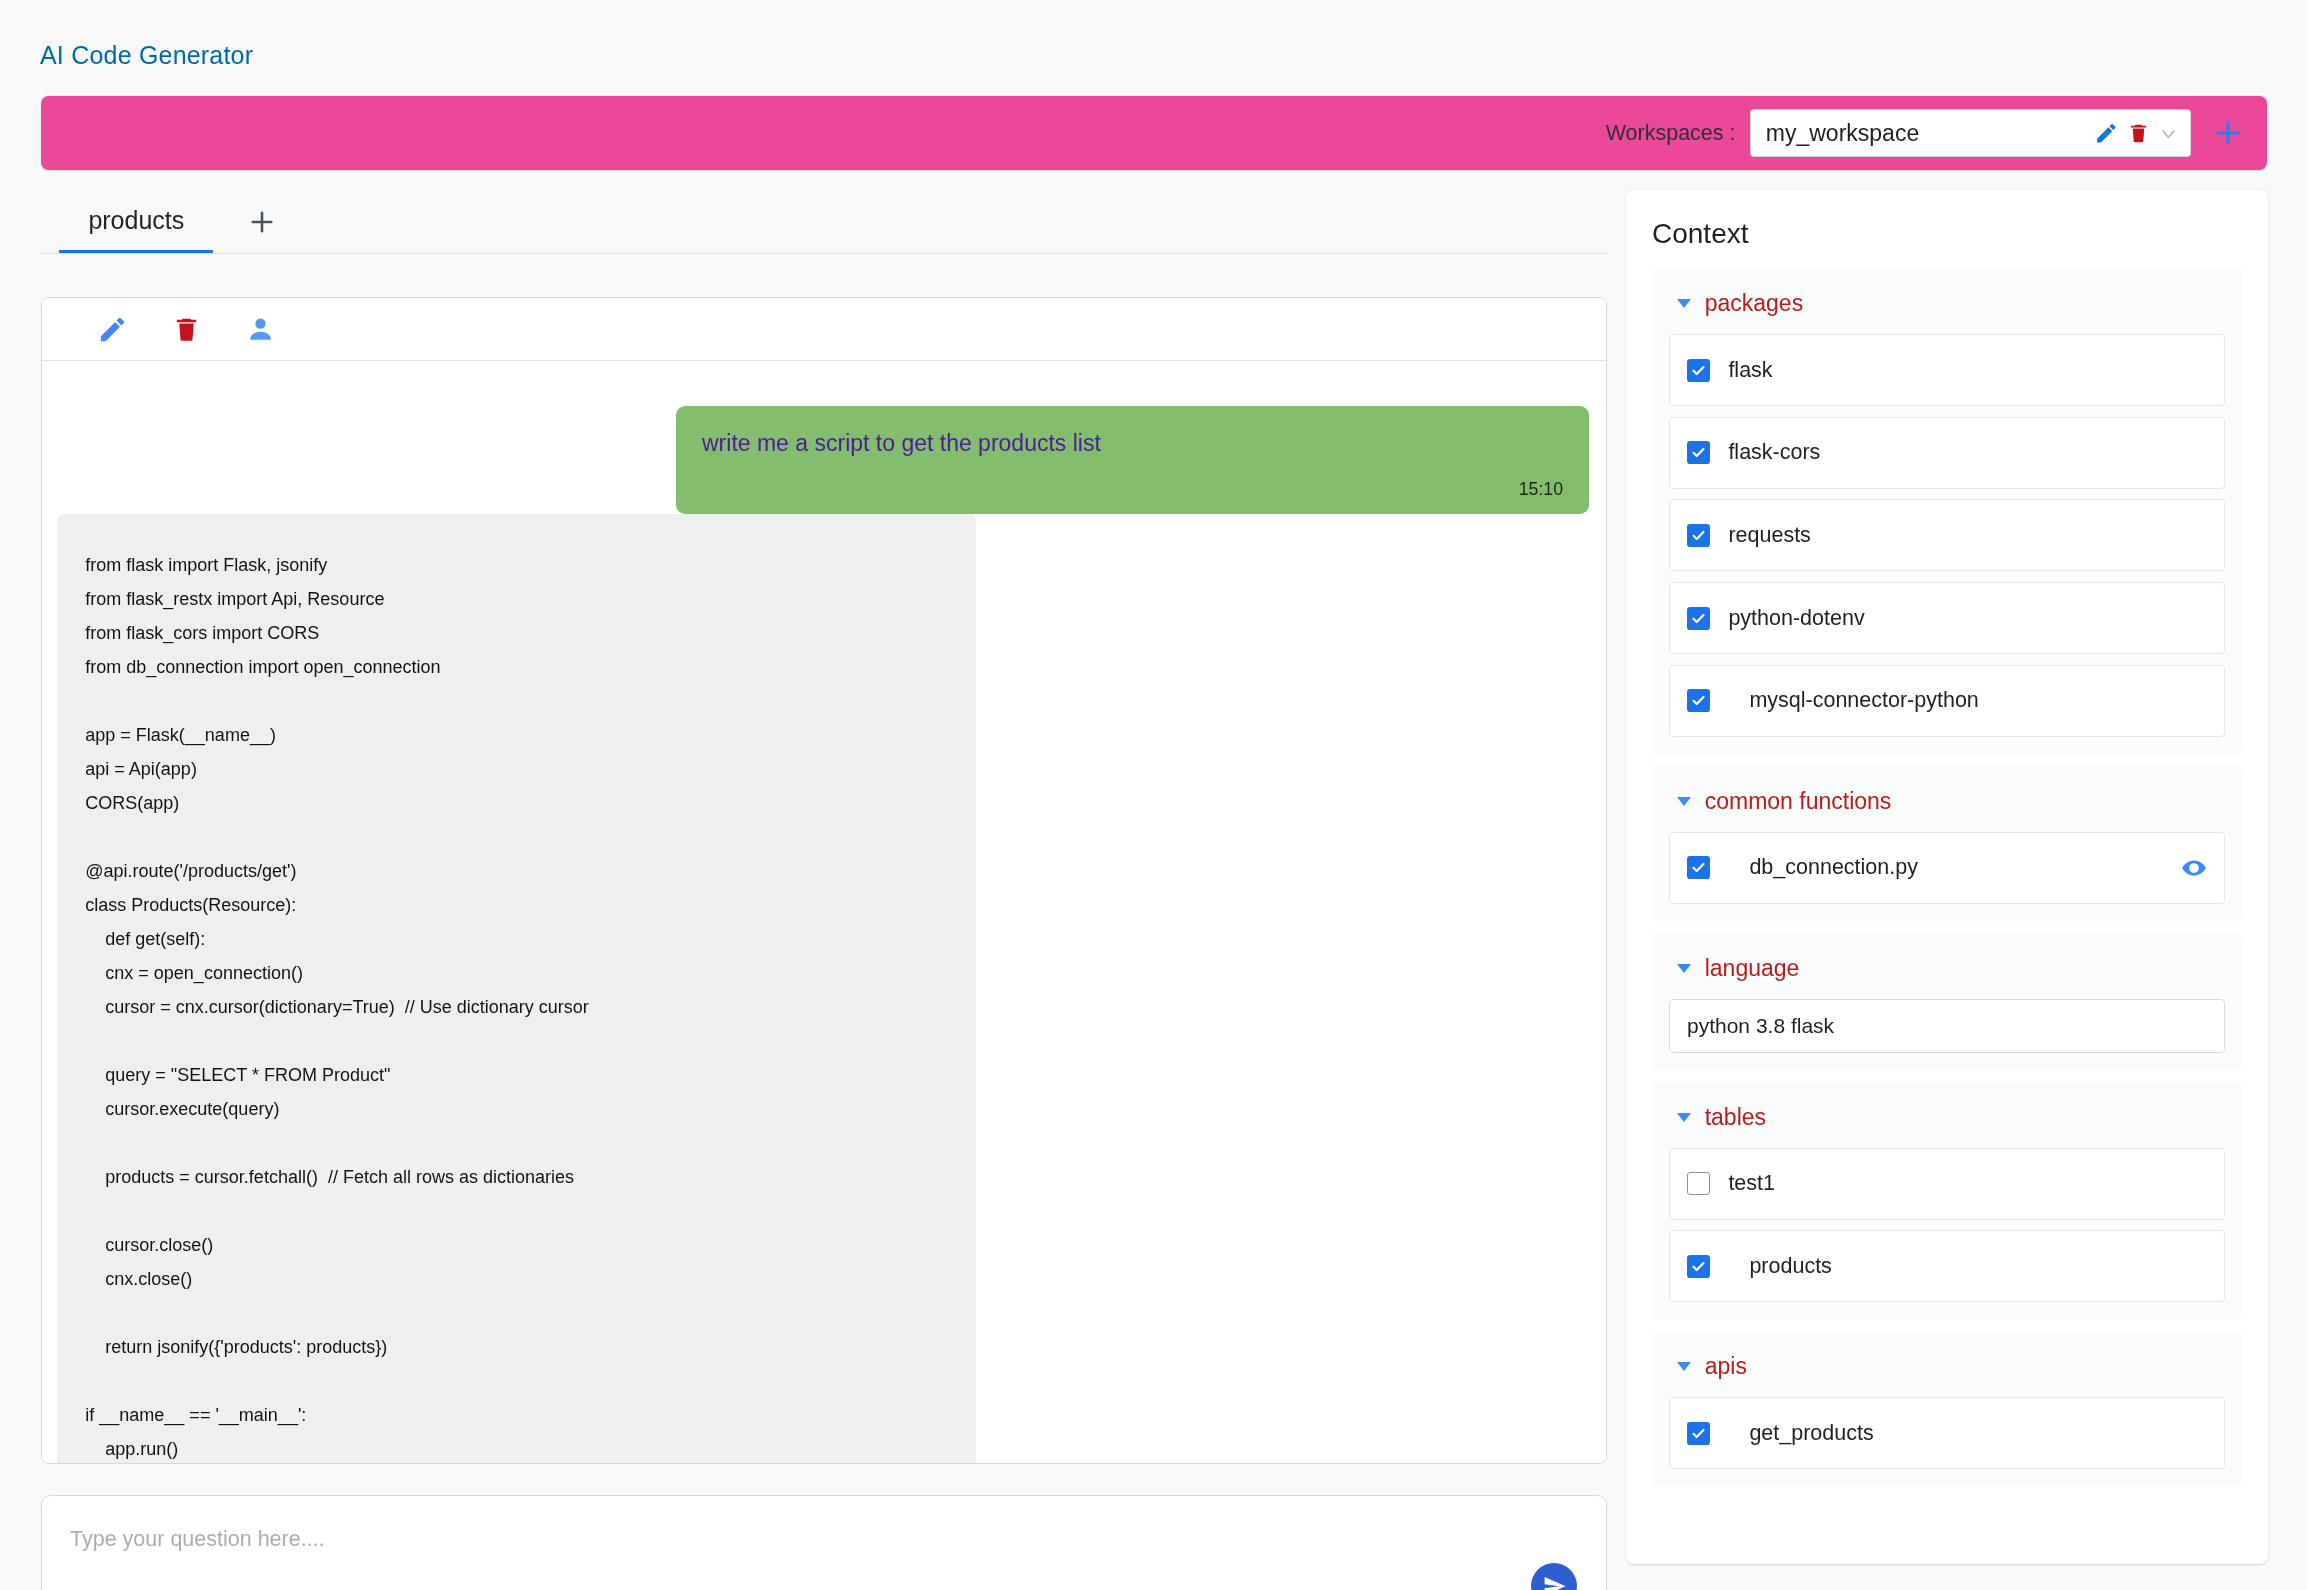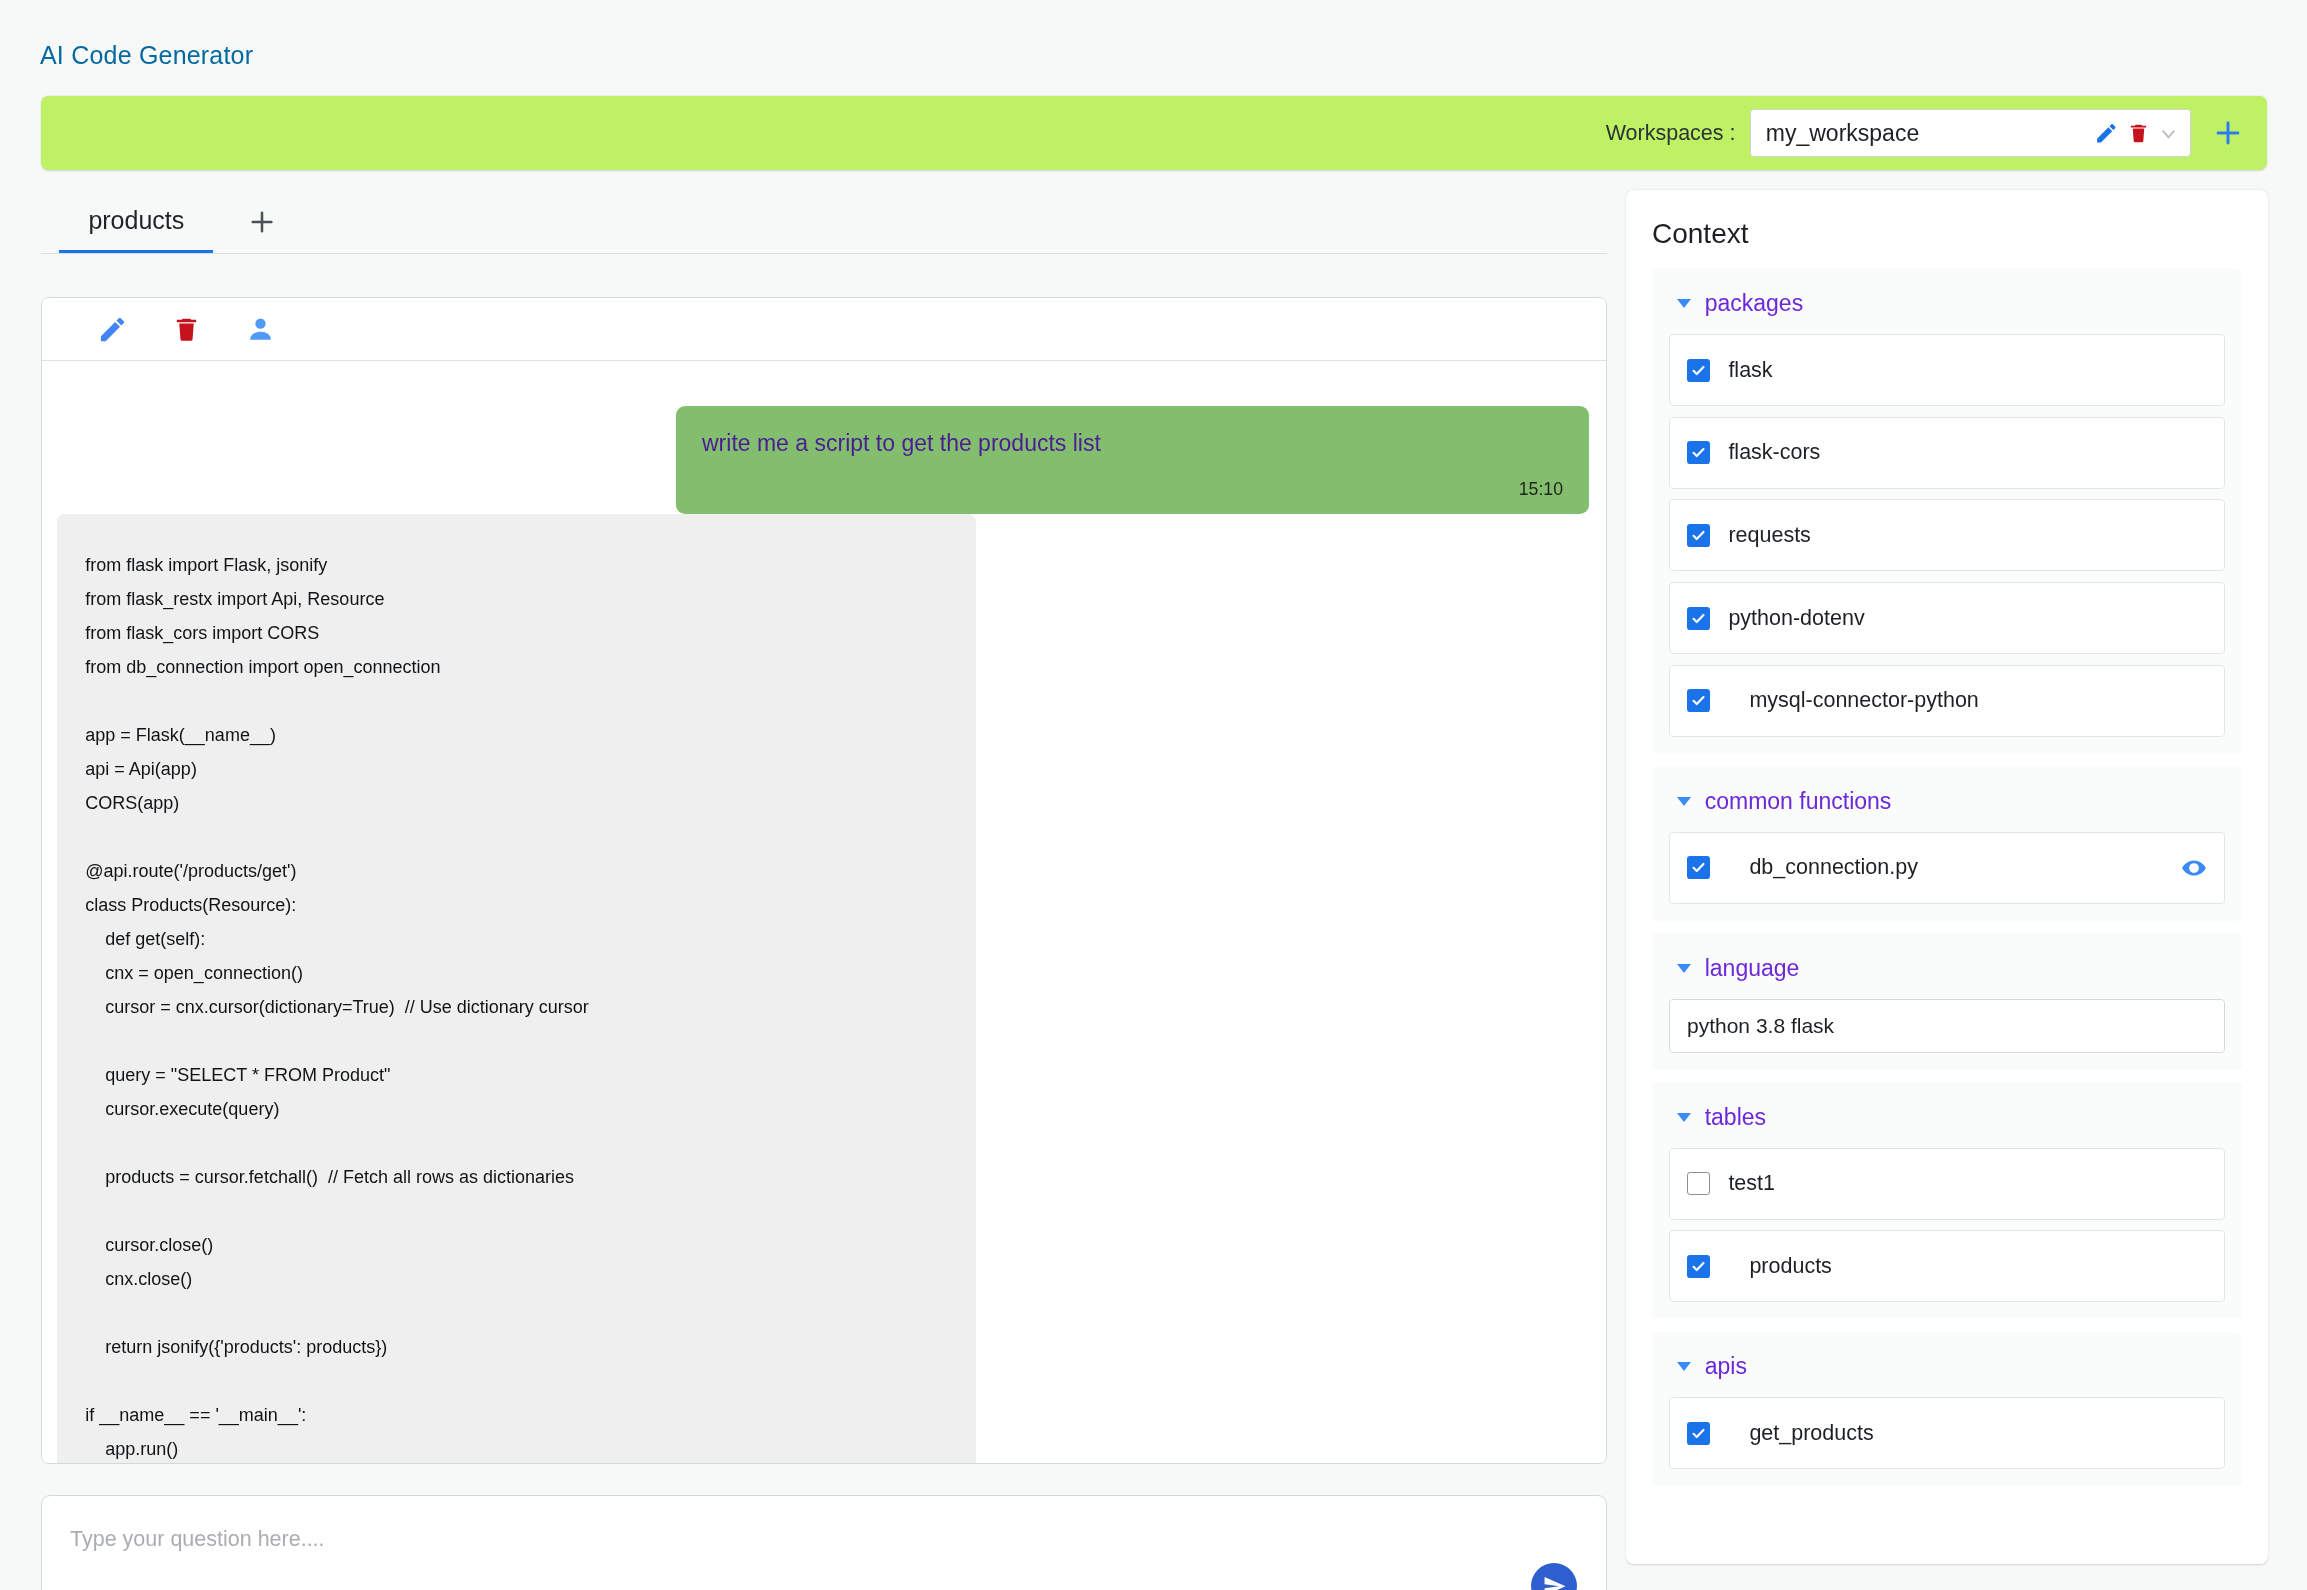--- a/index.html
+++ b/index.html
@@ -21,21 +21,21 @@
     color: #0369a1;
     letter-spacing: 0.2px;
     margin-top: 12px;
   }
 
   
   .workspace-bar {
     position: absolute;
     left: 41px; top: 96px;
     width: 2226px; height: 74px;
-    background: #bef264;
+    background: #ec4899;
     border-radius: 7.7px;
     box-shadow: 0 0.8px 2.3px rgba(0,0,0,0.10), 0 0.8px 1.5px rgba(0,0,0,0.06);
     display: flex;
     align-items: center;
     justify-content: flex-end;
     padding-right: 21.5px;
   }
   .ws-label {
     font-size: 21.5px;
     color: #2b3136;
@@ -220,21 +220,21 @@
     margin: 7.7px 0 17px 7.7px;
   }
   .caret {
     width: 0; height: 0;
     border-left: 7.7px solid transparent;
     border-right: 7.7px solid transparent;
     border-top: 9.2px solid #3b8bf5;
   }
   .sec-name {
     font-size: 23px;
-    color: #6d28d9;
+    color: #b91c1c;
   }
   .ctx-item {
     height: 72px;
     border: 0.8px solid #e2e5e8;
     border-radius: 4.6px;
     background: #fff;
     display: flex;
     align-items: center;
     padding: 16px 17px;
     margin-bottom: 10.7px;

